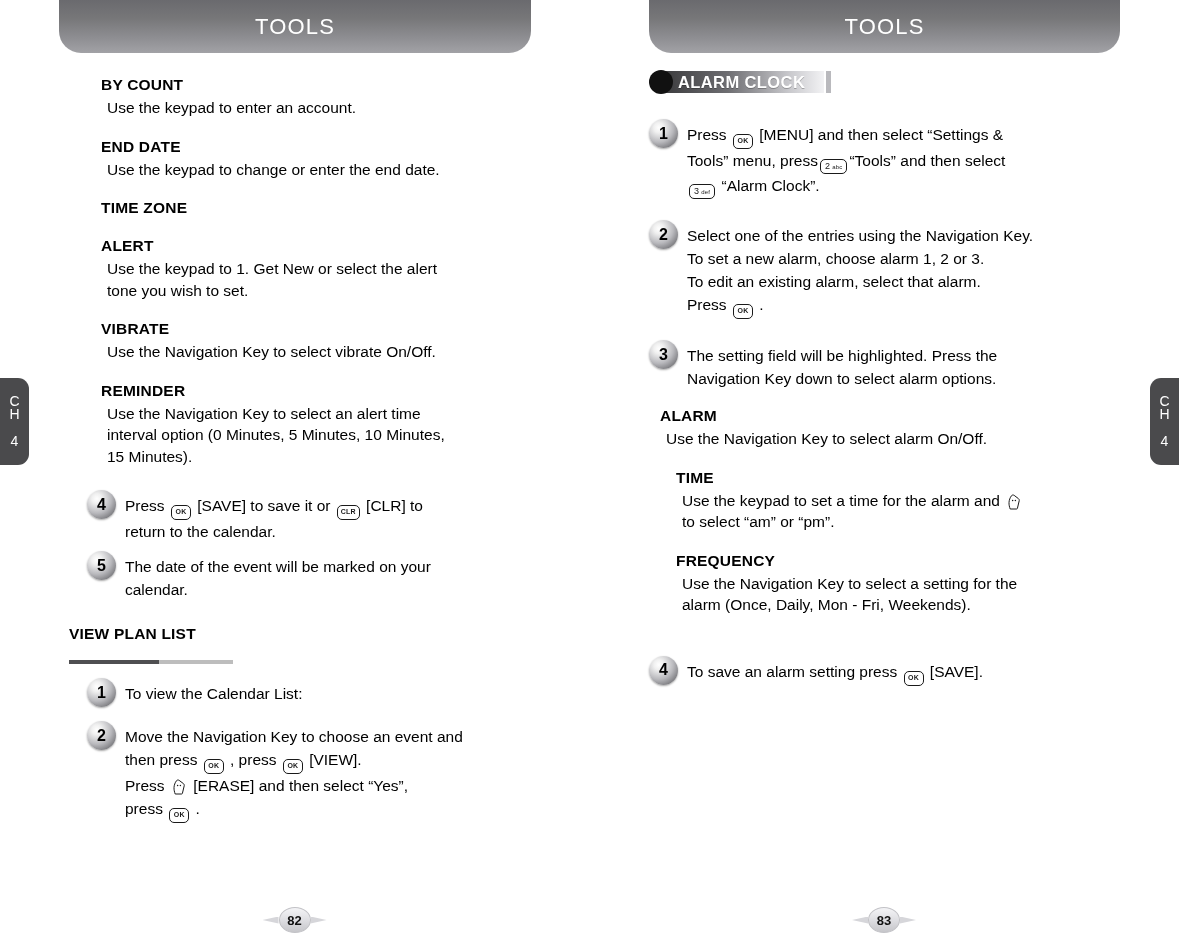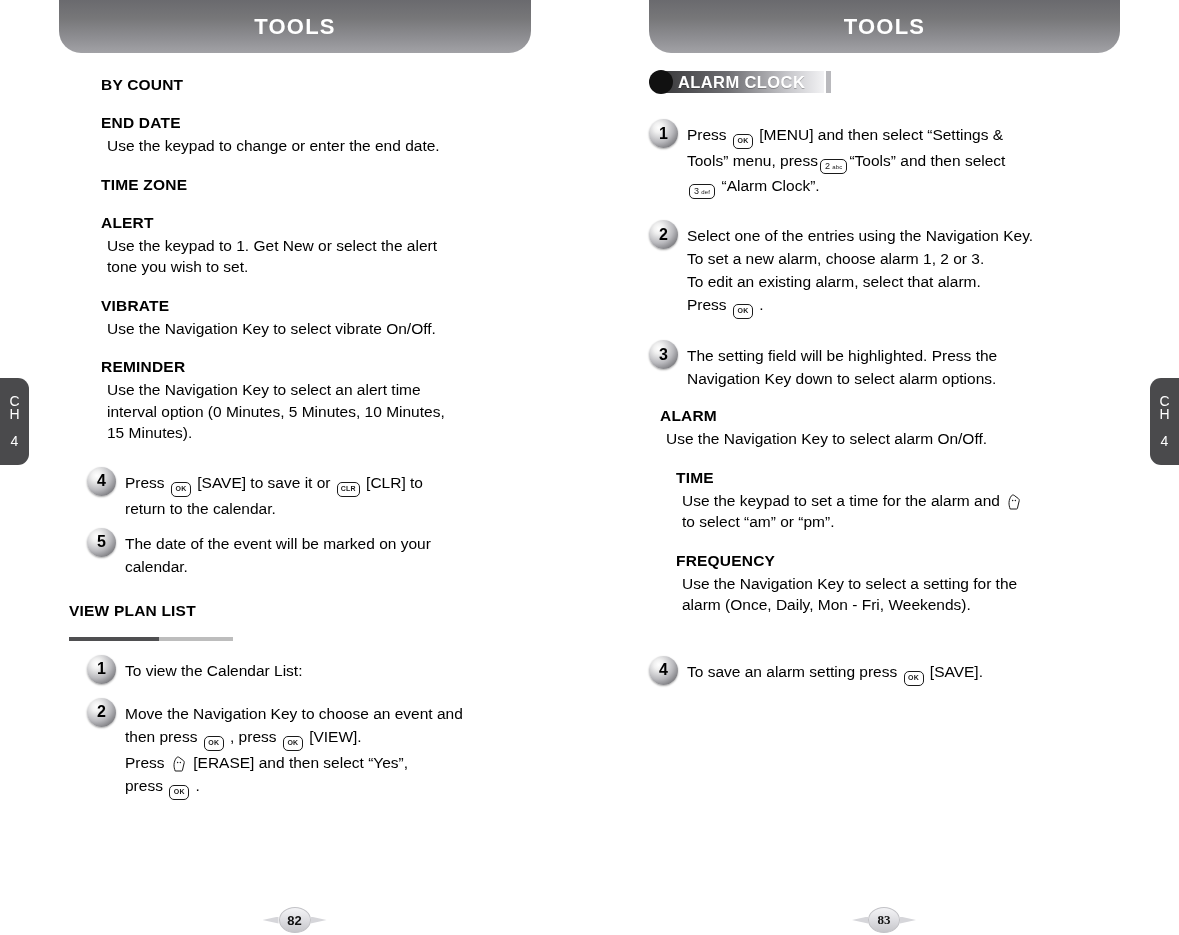--- a/index.html
+++ b/index.html
@@ -20,21 +20,21 @@
   .banner{
     position:absolute;top:0;
     height:53px;
     border-radius:0 0 22px 22px;
     background:linear-gradient(to bottom,#6a6a6e 0%,#777779 35%,#8d8d91 70%,#a2a2a6 100%);
     display:flex;align-items:center;justify-content:center;
   }
   .page-left .banner{left:59px;width:472px;}
   .page-right .banner{left:60px;width:471px;}
   .banner-title{
-    color:#ffffff;font-size:22px;font-weight:bold;letter-spacing:1.2px;
+    color:#ffffff;font-size:22px;font-weight:normal;letter-spacing:1.2px;
   }
 
   
   .chtab{
     position:absolute;top:378px;width:29px;height:87px;
     background:#4a4a4c;
     display:flex;flex-direction:column;align-items:center;justify-content:center;
     color:#ffffff;
   }
   .chtab-left{left:0;border-radius:0 11px 11px 0;}
@@ -112,21 +112,21 @@
   .softkey{
     display:inline-block;vertical-align:-4px;width:14px;height:16px;margin:0 3px;
   }
 
   
   .pagenum{
     position:absolute;bottom:2px;
     display:flex;align-items:center;justify-content:center;
   }
   .page-left .pagenum{left:0;width:589px;}
-  .page-right .pagenum{left:0;width:590px;font-family:Liberation Serif, serif;}
+  .page-right .pagenum{left:0;width:590px;}
   .pn-wing{
     width:16px;height:7px;background:#d6d6da;
   }
   .pn-wing.l{clip-path:polygon(0 50%,100% 0,100% 100%);}
   .pn-wing.r{clip-path:polygon(100% 50%,0 0,0 100%);}
   .pn-circle{
     width:30px;height:24px;border-radius:50%;
     background:linear-gradient(to bottom,#f4f4f6 0%,#dcdce0 55%,#c6c6ca 100%);
     border:1px solid #c2c2c6;
     display:flex;align-items:center;justify-content:center;
@@ -143,20 +143,21 @@
 <div class="page page-left">
 
   <div class="banner">
     <div class="banner-title">TOOLS</div>
   </div>
 
   <div class="content" style="left:101px;right:40px;top:76px;">
 
     <div class="sec">
       <div class="sec-title">BY COUNT</div>
+      <div class="sec-body">Use the keypad to enter an account.</div>
     </div>
 
     <div class="gap-m"></div>
 
     <div class="sec">
       <div class="sec-title">END DATE</div>
       <div class="sec-body">Use the keypad to change or enter the end date.</div>
     </div>
 
     <div class="gap-m"></div>

